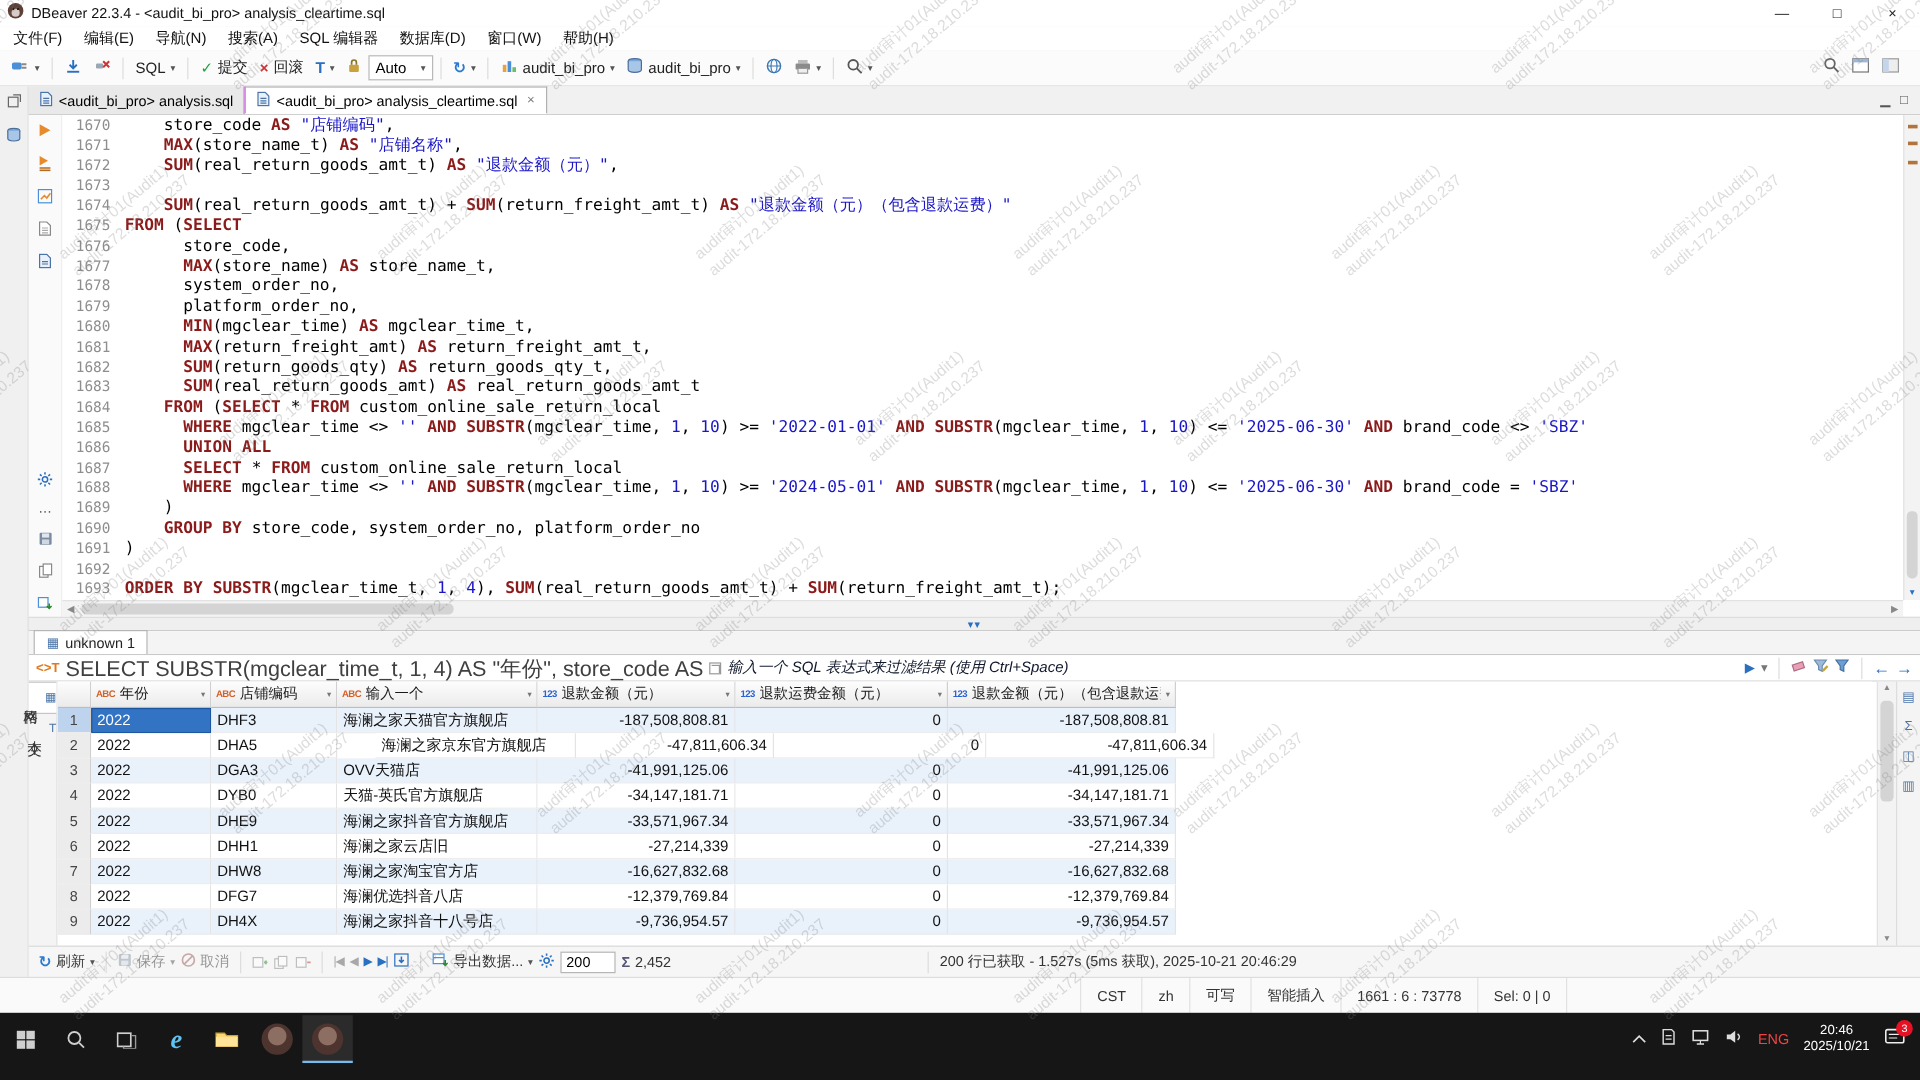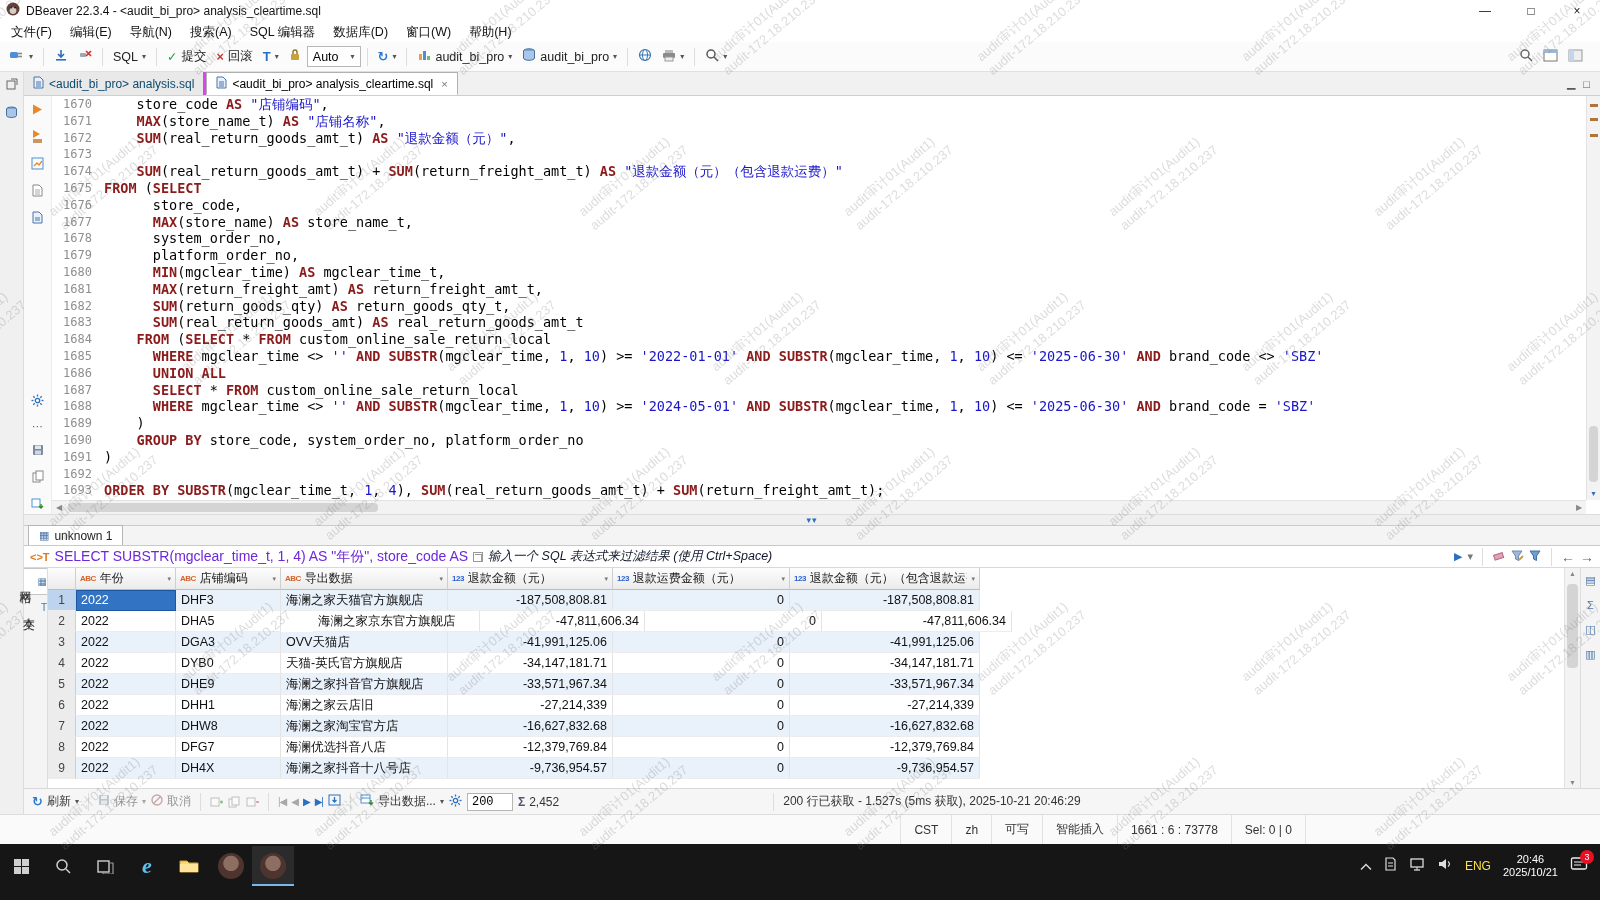--- a/index.html
+++ b/index.html
@@ -17,21 +17,21 @@
   .toolbar{position:absolute;left:0;top:42px;width:1600px;height:30px;background:#fbfbfb;border-bottom:1px solid #e0e0e0;display:flex;align-items:center;padding:0 5px;gap:2px;}
   .tbtn{height:24px;display:flex;align-items:center;gap:4px;padding:0 4px;font-size:12.5px;color:#222;white-space:nowrap;}
   .tsep{width:1px;height:18px;background:#ddd;margin:0 4px;flex:0 0 1px;}
   .caret{font-size:8px;color:#555;}
   .combo{height:21px;border:1px solid #b8b8b8;background:#fff;display:flex;align-items:center;padding:0 5px;font-size:12.5px;gap:12px;}
   .txn-t{color:#2a6fc0;font-weight:bold;font-size:13px;}
   .tb-right-cluster{margin-left:auto;display:flex;align-items:center;gap:10px;padding-right:12px;}
 
   
   .tabbar{position:absolute;left:24px;top:72px;width:1576px;height:24px;background:#f1f1f1;border-bottom:1px solid #cfcfcf;display:flex;align-items:stretch;}
-  .tab{display:flex;align-items:center;gap:5px;padding:0 9px;font-size:12px;color:#0c4a6e;background:#e9e9e9;border-right:3px solid #d946ef;white-space:nowrap;}
+  .tab{display:flex;align-items:center;gap:5px;padding:0 9px;font-size:12px;color:#000000;background:#e9e9e9;border-right:1px solid #d946ef;white-space:nowrap;}
   .tab.active{background:#fff;border:1px solid #b0b0b0;border-bottom:1px solid #fff;color:#000;}
   .tab-close{font-size:11px;color:#777;margin-left:3px;}
   .tab-trail{margin-left:auto;display:flex;align-items:center;gap:8px;padding-right:10px;font-size:11px;color:#555;}
   .left-rail{position:absolute;left:0;top:72px;width:24px;height:772px;background:#f0f0f0;border-right:1px solid #dcdcdc;display:flex;flex-direction:column;align-items:center;padding-top:5px;gap:10px;}
 
   
   .editor{position:absolute;left:24px;top:96px;width:1576px;height:418px;background:#fff;}
   .ed-vtoolbar{position:absolute;left:0;top:0;width:28px;height:100%;background:#fafafa;border-right:1px solid #ececec;display:flex;flex-direction:column;align-items:center;padding-top:6px;gap:9px;}
   .ed-vtoolbar .gap{flex:1;}
   .ed-body{position:absolute;left:28px;top:0;right:14px;bottom:14px;overflow:hidden;background:#fff;}
@@ -53,21 +53,21 @@
   .sash{position:absolute;left:24px;top:514px;width:1576px;height:12px;background:#efefef;border-top:1px solid #ddd;border-bottom:1px solid #ccc;display:flex;align-items:center;justify-content:center;}
   .sash-chevrons{color:#2a6fc0;font-size:9px;letter-spacing:1px;line-height:9px;}
 
   
   .results{position:absolute;left:24px;top:526px;width:1576px;height:288px;background:#fff;}
   .res-tabbar{position:absolute;left:0;top:0;width:100%;height:20px;background:#f4f4f4;border-bottom:1px solid #c9c9c9;display:flex;align-items:flex-end;}
   .res-tab{height:20px;background:#fff;border:1px solid #b5b5b5;border-bottom:none;display:flex;align-items:center;gap:5px;padding:0 10px;font-size:12px;color:#222;margin-left:4px;}
   .grid-glyph{color:#4a74a8;font-size:11px;}
   .filterbar{position:absolute;left:0;top:20px;width:100%;height:22px;background:#fff;border-bottom:1px solid #d8d8d8;display:flex;align-items:center;padding:0 6px;gap:5px;}
   .filter-tag{color:#e07a1f;font-weight:bold;font-size:11px;white-space:nowrap;}
-  .filter-sql{color:#6d28d9;font-size:14px;white-space:nowrap;}
+  .filter-sql{color:#404040;font-size:18px;white-space:nowrap;}
   .expand-ic{width:10px;height:10px;border:1px solid #999;position:relative;flex:0 0 10px;}
   .expand-ic:after{content:"";position:absolute;left:1px;top:1px;width:6px;height:6px;border-top:1px solid #999;border-right:1px solid #999;}
   .filter-ph{color:#0f172a;font-style:italic;font-size:12.5px;flex:1;white-space:nowrap;overflow:hidden;}
   .f-ic{font-size:11px;color:#777;flex:0 0 auto;}
   .f-ic.blue{color:#2a6fc0;}
   .res-body{position:absolute;left:0;top:42px;right:0;bottom:26px;}
   .res-side{position:absolute;left:0;top:0;width:24px;height:100%;background:#f4f4f4;border-right:1px solid #ddd;}
   .side-tab{writing-mode:vertical-rl;text-orientation:mixed;font-size:12px;color:#333;padding:7px 0;width:100%;display:flex;flex-direction:column;align-items:center;gap:4px;}
   .side-tab.active{background:#fff;border-top:1px solid #c5c5c5;border-bottom:1px solid #c5c5c5;}
   .side-tab.record{position:absolute;bottom:2px;left:0;}
@@ -91,39 +91,39 @@
   .res-vscroll{position:absolute;right:20px;top:0;width:16px;height:100%;background:#f3f3f3;border-left:1px solid #e2e2e2;}
   .res-vthumb{position:absolute;left:2px;right:2px;top:16px;height:84px;background:#d4d4d4;border-radius:4px;}
   .rv-arrow{position:absolute;left:0;width:100%;text-align:center;font-size:7px;color:#888;}
   .res-right{position:absolute;right:0;top:0;width:20px;height:100%;background:#f4f4f4;border-left:1px solid #ddd;display:flex;flex-direction:column;align-items:center;padding-top:6px;gap:12px;font-size:11px;color:#4a74a8;}
   .res-toolbar{position:absolute;left:0;bottom:0;width:100%;height:26px;background:#f6f6f6;border-top:1px solid #d9d9d9;display:flex;align-items:center;gap:5px;padding:0 8px;font-size:12px;color:#333;}
   .rt-btn{display:flex;align-items:center;gap:4px;white-space:nowrap;}
   .rt-btn.disabled{opacity:.5;}
   .ico-refresh{color:#2a7ad2;font-weight:bold;font-size:13px;}
   .nav-ic{font-size:10px;color:#2a6fc0;letter-spacing:-1px;}
   .nav-ic.gray{color:#a8a8a8;}
-  .fetch-input{width:46px;height:18px;border:1px solid #b5b5b5;font-size:12px;padding:0 4px;font-family:Liberation Mono, monospace;}
+  .fetch-input{width:46px;height:18px;border:1px solid #b5b5b5;font-size:12px;padding:0 4px;font-family:Liberation Sans, sans-serif;}
   .sigma{color:#557;font-size:12px;font-weight:bold;}
   .rt-gap{width:200px;flex:0 0 auto;}
   .rt-status{color:#333;white-space:nowrap;}
 
   
   .statusbar{position:absolute;left:0;top:814px;width:1600px;height:30px;background:#fafafa;border-top:1px solid #ddd;display:flex;align-items:stretch;font-size:12px;color:#333;}
   .sb-fill{flex:1;}
   .sb-seg{display:flex;align-items:center;justify-content:center;border-left:1px solid #e2e2e2;padding:0 13px;white-space:nowrap;}
   .sb-spacer{width:295px;border-left:1px solid #e2e2e2;}
 
   
   .taskbar{position:absolute;left:0;top:844px;width:1600px;height:56px;background:#161616;display:flex;align-items:center;padding-bottom:12px;color:#ddd;}
   .tb-icon{width:42px;height:40px;display:flex;align-items:center;justify-content:center;position:relative;}
   .tb-icon.active{background:#2b2b2b;box-shadow:inset 0 -2px 0 #76b9ed;}
   .ie-e{font-family:"Liberation Serif",serif;font-style:italic;font-weight:bold;font-size:22px;color:#5ec2f2;}
   .app-circle{width:26px;height:26px;border-radius:50%;background:radial-gradient(circle at 50% 40%,#8d6e63 0 36%,#4e342e 40% 100%);}
   .tb-right{margin-left:auto;display:flex;align-items:center;gap:12px;padding-right:12px;}
-  .tb-lang{font-size:12px;color:#fde047;}
+  .tb-lang{font-size:12px;color:#ef4444;}
   .tb-clock{font-size:11px;line-height:13px;text-align:center;color:#fff;white-space:nowrap;}
   .tray-wrap{position:relative;}
   .badge{position:absolute;right:-6px;top:-6px;background:#e81123;color:#fff;border-radius:50%;width:14px;height:14px;font-size:9px;line-height:14px;text-align:center;}
 
   
   #wm-layer{position:absolute;left:0;top:0;width:1600px;height:900px;overflow:hidden;pointer-events:none;z-index:99;}
   .wm{position:absolute;transform:rotate(-40deg);color:rgba(125,125,125,0.27);font-size:13px;line-height:18px;white-space:nowrap;}
 </style>
 </head>
 <body>
@@ -455,21 +455,21 @@
               <span class="gh-label">年份</span>
               <span class="gh-caret">▾</span>
             </div>
             <div class="gh-cell" style="width: 105px;">
               <span class="coltype abc">ABC</span>
               <span class="gh-label">店铺编码</span>
               <span class="gh-caret">▾</span>
             </div>
             <div class="gh-cell" style="width: 167px;">
               <span class="coltype abc">ABC</span>
-              <span class="gh-label">导出数据</span>
+              <span class="gh-label">输入一个</span>
               <span class="gh-caret">▾</span>
             </div>
             <div class="gh-cell" style="width: 165px;">
               <span class="coltype n123">123</span>
               <span class="gh-label">退款金额（元）</span>
               <span class="gh-caret">▾</span>
             </div>
             <div class="gh-cell" style="width: 177px;">
               <span class="coltype n123">123</span>
               <span class="gh-label">退款运费金额（元）</span>

